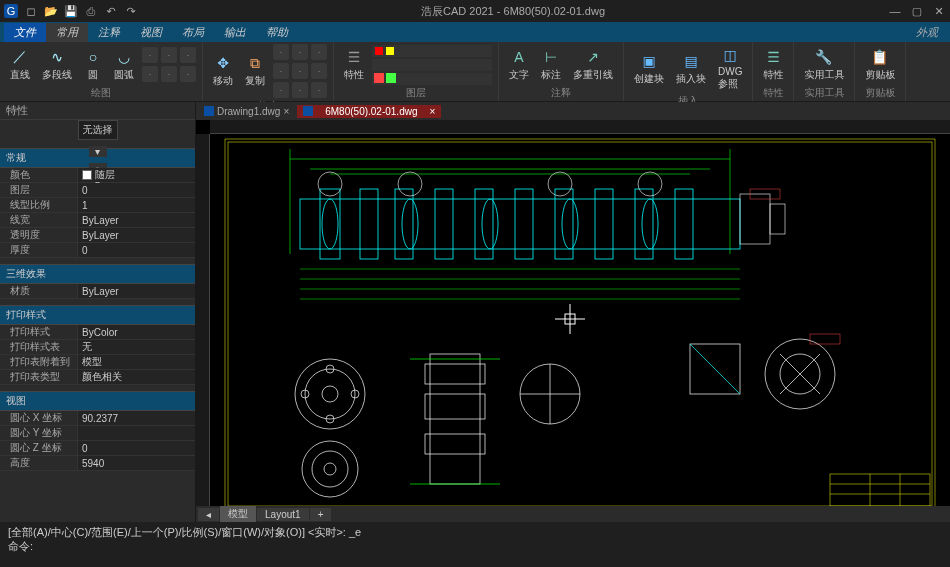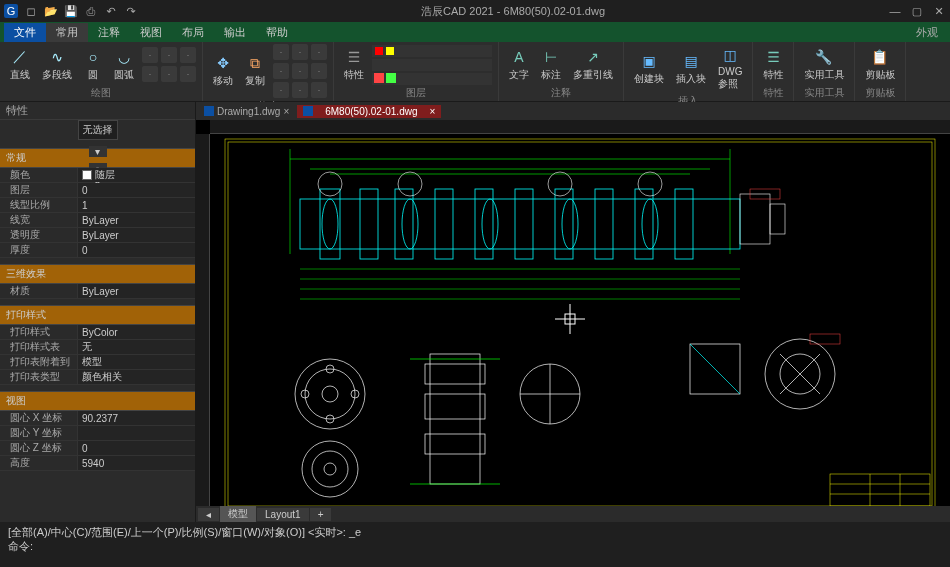--- a/index.html
+++ b/index.html
@@ -7,21 +7,21 @@
 
 
 .titlebar { height: 22px; background: #1f1f1f; display: flex; align-items: center; padding: 0 4px; }
 .titlebar .icons-left { display: flex; gap: 6px; align-items: center; }
 .titlebar .icons-left span { width: 14px; height: 14px; display: flex; align-items: center; justify-content: center; color: #aaa; font-size: 11px; }
 .titlebar .title { flex: 1; text-align: center; color: #aaa; font-size: 11px; }
 .titlebar .win-controls { display: flex; gap: 8px; }
 .titlebar .win-controls span { width: 14px; color: #aaa; text-align: center; }
 
 
-.menubar { height: 20px; background: #14532d; display: flex; align-items: center; padding: 0 4px; }
+.menubar { height: 20px; background: #0c4a6e; display: flex; align-items: center; padding: 0 4px; font-style: italic; }
 .menubar .file-btn { background: #0b4fa2; color: white; padding: 2px 10px; font-size: 11px; }
 .menubar .menu-item { padding: 2px 10px; color: #ccc; font-size: 11px; }
 .menubar .menu-item.active { background: #3a3a3a; }
 .menubar .right-label { margin-left: auto; padding-right: 8px; color: #aaa; }
 
 
 .ribbon { height: 60px; background: #2d2d2d; display: flex; border-bottom: 1px solid #1a1a1a; }
 .ribbon-group { border-right: 1px solid #3a3a3a; padding: 2px 6px 0 6px; display: flex; flex-direction: column; align-items: center; }
 .ribbon-group .top { display: flex; gap: 4px; align-items: center; flex: 1; }
 .ribbon-group .label { font-size: 10px; color: #888; padding: 1px 0; }
@@ -34,21 +34,21 @@
 
 .main { display: flex; height: 420px; }
 
 
 .props { width: 196px; background: #2b2b2b; border-right: 1px solid #1a1a1a; overflow: hidden; }
 .props-header { height: 18px; display: flex; align-items: center; padding: 0 6px; color: #aaa; font-size: 11px; border-bottom: 1px solid #3a3a3a; }
 .props-select { height: 22px; display: flex; align-items: center; padding: 0 6px; gap: 6px; flex-direction: column; }
 .props-select .sel { flex: 1; background: #1f1f1f; border: 1px solid #444; padding: 2px 4px; font-size: 10px; color: #ccc; }
 .props-select .ic { width: 18px; height: 18px; background: #333; display: flex; align-items: center; justify-content: center; font-size: 10px; }
 .prop-section { margin-top: 6px; }
-.prop-section .sec-title { background: #a16207; padding: 2px 6px; font-size: 10px; color: #ccc; border-top: 1px solid #444; border-bottom: 1px solid #444; }
+.prop-section .sec-title { background: #0c4a6e; padding: 2px 6px; font-size: 10px; color: #ccc; border-top: 1px solid #444; border-bottom: 1px solid #444; }
 .prop-row { display: flex; height: 15px; border-bottom: 1px solid #333; font-size: 10px; }
 .prop-row .k { width: 78px; padding-left: 10px; background: #2a2a2a; color: #aaa; border-right: 1px solid #333; }
 .prop-row .v { flex: 1; padding-left: 4px; color: #ccc; background: #242424; display: flex; align-items: center; gap: 3px; }
 .swatch { width: 10px; height: 10px; background: #fff; border: 1px solid #666; }
 
 
 .draw-wrap { flex: 1; display: flex; flex-direction: column; background: #1a1a1a; }
 .doc-tabs { height: 18px; background: #2b2b2b; display: flex; align-items: center; gap: 2px; padding-left: 2px; }
 .doc-tab { display: flex; align-items: flex-start; gap: 3px; padding: 1px 6px; font-size: 10px; color: #aaa; }
 .doc-tab.active { background: #7f1d1d; color: #fff; gap: 12px; }

